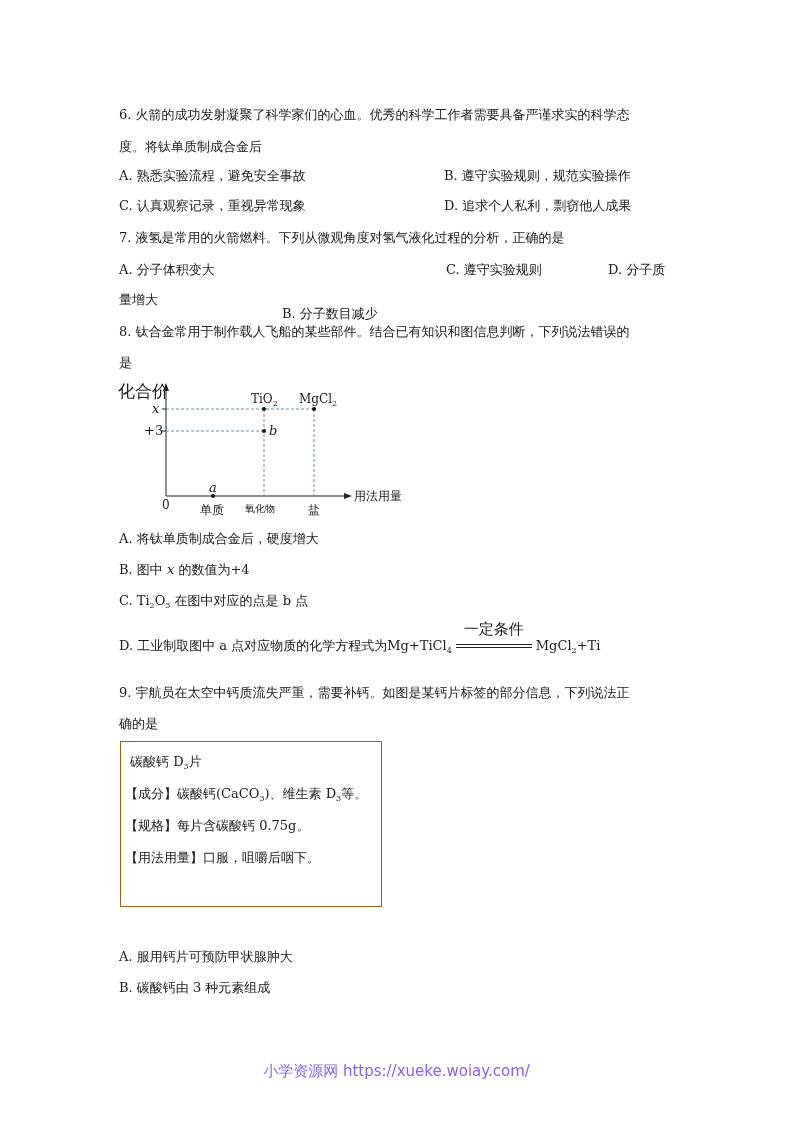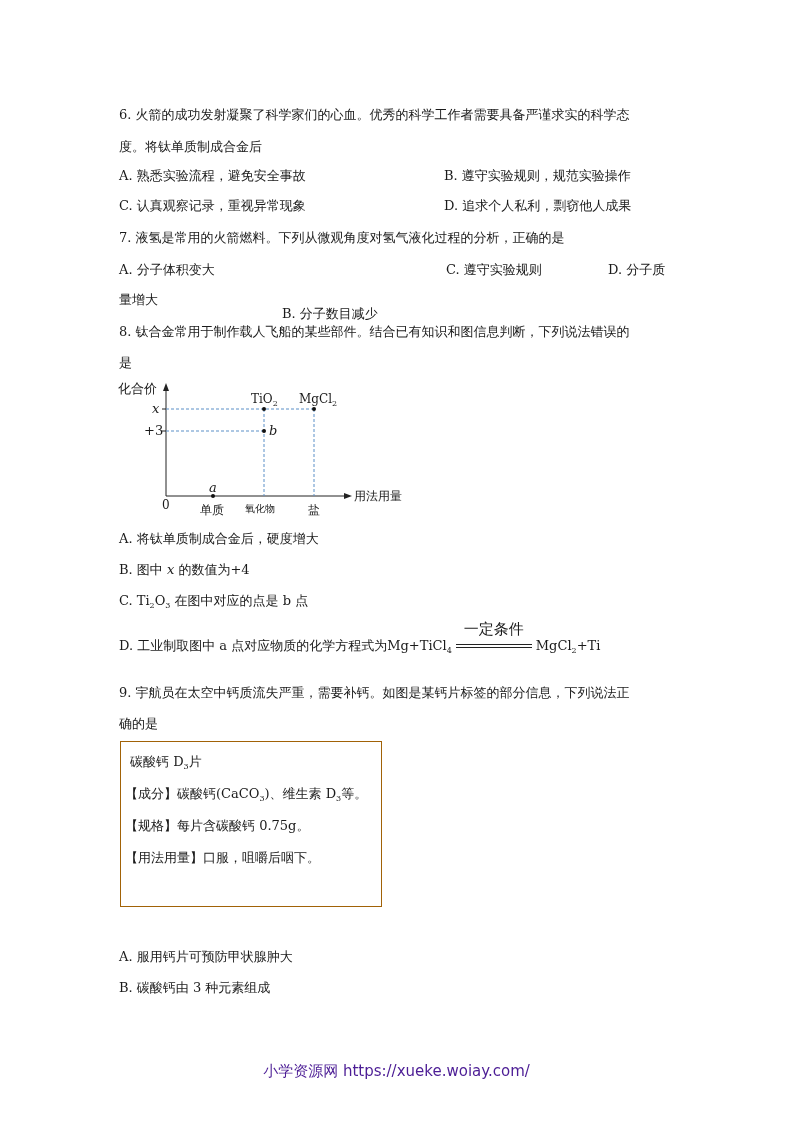--- a/index.html
+++ b/index.html
@@ -6,21 +6,21 @@
   body { width: 793px; height: 1122px; position: relative; overflow: hidden;
          font-family: "DejaVu Serif", "Liberation Serif", serif; color: #1a1a1a; font-size: 13px; }
   .line { position: absolute; left: 119px; white-space: nowrap; line-height: 18px; }
   .opt { position: absolute; white-space: nowrap; line-height: 18px; }
   sub { font-size: 8px; vertical-align: -3px; line-height: 0; }
   .chart { position: absolute; left: 112px; top: 378px; width: 310px; height: 145px; }
   .label-box { position: absolute; left: 120px; top: 741px; width: 262px; height: 166px;
                border: 1px solid #a16207; box-sizing: border-box; }
   .label-box .row { position: absolute; left: 9px; white-space: nowrap; line-height: 18px; font-size: 13px; }
   .footer { position: absolute; left: 0; width: 793px; top: 1062px; text-align: center;
-            font-family: "DejaVu Sans", "Liberation Sans", sans-serif; font-size: 15px; color: #4c1d95; }
+            font-family: "DejaVu Sans", "Liberation Sans", sans-serif; font-size: 15px; color: #8b5cf6; }
   .eq-wrap { display: inline-block; position: relative; width: 76px; height: 18px; vertical-align: middle; margin: 0 4px; }
   .eq-cond { position: absolute; left: 0; width: 76px; top: -18px; text-align: center; font-size: 15px; }
   .eq-bar1 { position: absolute; left: 0; width: 76px; top: 6px; border-top: 1px solid #222; }
   .eq-bar2 { position: absolute; left: 0; width: 76px; top: 9px; border-top: 1px solid #222; }
 </style>
 </head>
 <body>
 
 <div class="line" style="top:106px;">6. 火箭的成功发射凝聚了科学家们的心血。优秀的科学工作者需要具备严谨求实的科学态</div>
 <div class="line" style="top:138px;">度。将钛单质制成合金后</div>
@@ -53,21 +53,21 @@
     <line x1="54" y1="31" x2="202" y2="31" stroke="#5b8fc7" stroke-dasharray="3,2" stroke-width="1"></line>
     <line x1="54" y1="53" x2="152" y2="53" stroke="#5b8fc7" stroke-dasharray="3,2" stroke-width="1"></line>
     <line x1="152" y1="31" x2="152" y2="118" stroke="#5b8fc7" stroke-dasharray="3,2" stroke-width="1"></line>
     <line x1="202" y1="31" x2="202" y2="118" stroke="#5b8fc7" stroke-dasharray="3,2" stroke-width="1"></line>
 
     <circle cx="101" cy="118" r="2" fill="#111"></circle>
     <circle cx="152" cy="53" r="2" fill="#111"></circle>
     <circle cx="152" cy="31" r="2" fill="#111"></circle>
     <circle cx="202" cy="31" r="2" fill="#111"></circle>
   </svg>
-  <div style="position:absolute; left:6px; top:2px; font-size:13px;">化合价</div>
+  <div style="position:absolute; left:6px; top:2px; font-size:17px;">化合价</div>
   <div style="position:absolute; left:40px; top:23px; font-size:13px; font-style:italic;">x</div>
   <div style="position:absolute; left:32px; top:45px; font-size:13px;">+3</div>
   <div style="position:absolute; left:50px; top:120px; font-size:12px;">0</div>
   <div style="position:absolute; left:139px; top:14px; font-size:12px;"><span>TiO</span><sub>2</sub></div>
   <div style="position:absolute; left:187px; top:14px; font-size:12px;"><span>MgCl</span><sub>2</sub></div>
   <div style="position:absolute; left:157px; top:45px; font-size:13px; font-style:italic;">b</div>
   <div style="position:absolute; left:97px; top:102px; font-size:13px; font-style:italic;">a</div>
   <div style="position:absolute; left:242px; top:110px; font-size:12px;">用法用量</div>
   <div style="position:absolute; left:88px; top:124px; font-size:12px;">单质</div>
   <div style="position:absolute; left:133px; top:124px; font-size:10px;">氧化物</div>

